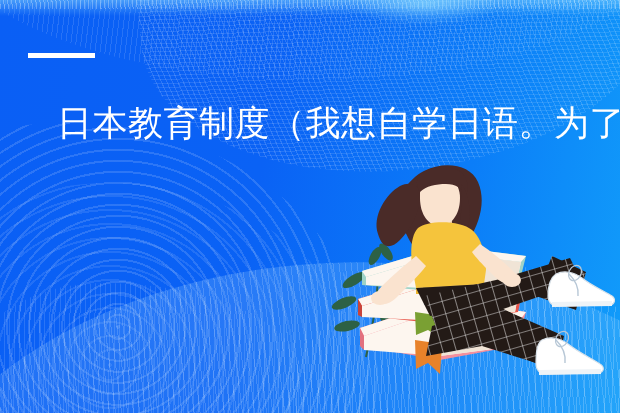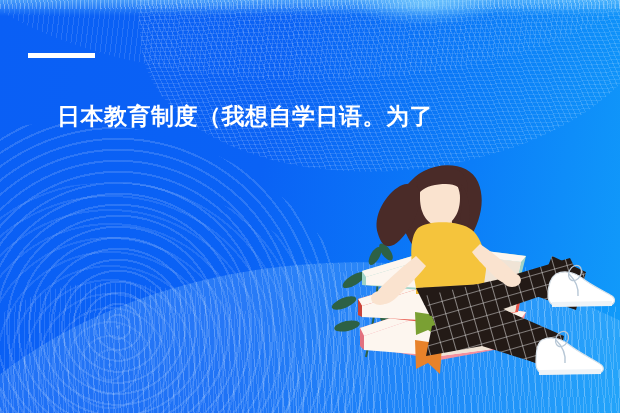--- a/index.html
+++ b/index.html
@@ -88,22 +88,22 @@
 
   
   #rule{
     position:absolute;left:28px;top:53px;width:67px;height:5px;
     background:#ffffff;
   }
   #title{
     position:absolute;left:57px;top:102px;
     width:540px;
     color:#ffffff;
-    font-size:23px;
-    font-weight:bold;
+    font-size:35px;
+    font-weight:normal;
     letter-spacing:.5px;
     line-height:1.25;
     white-space:nowrap;
     font-family:"DejaVu Sans","Liberation Sans",sans-serif;
   }
 
   
   #illo{position:absolute;left:320px;top:160px;width:300px;height:253px;}
   #illo svg{display:block;width:300px;height:253px;}
 </style>

